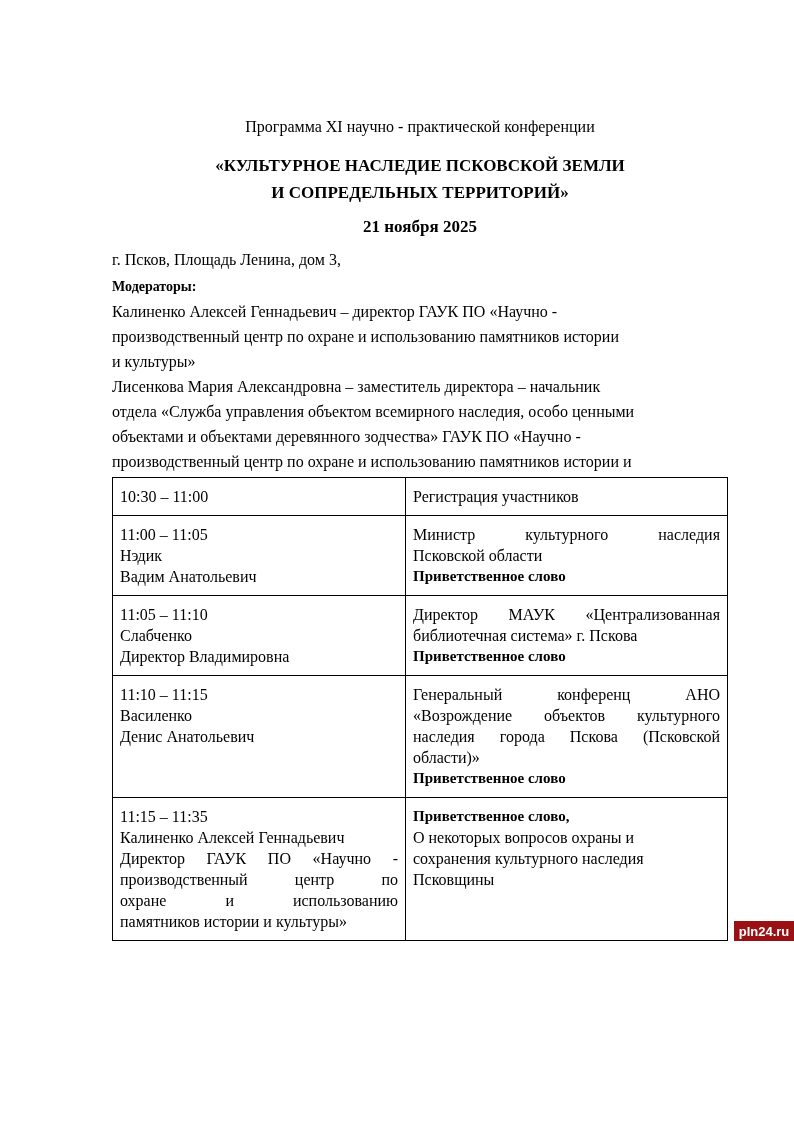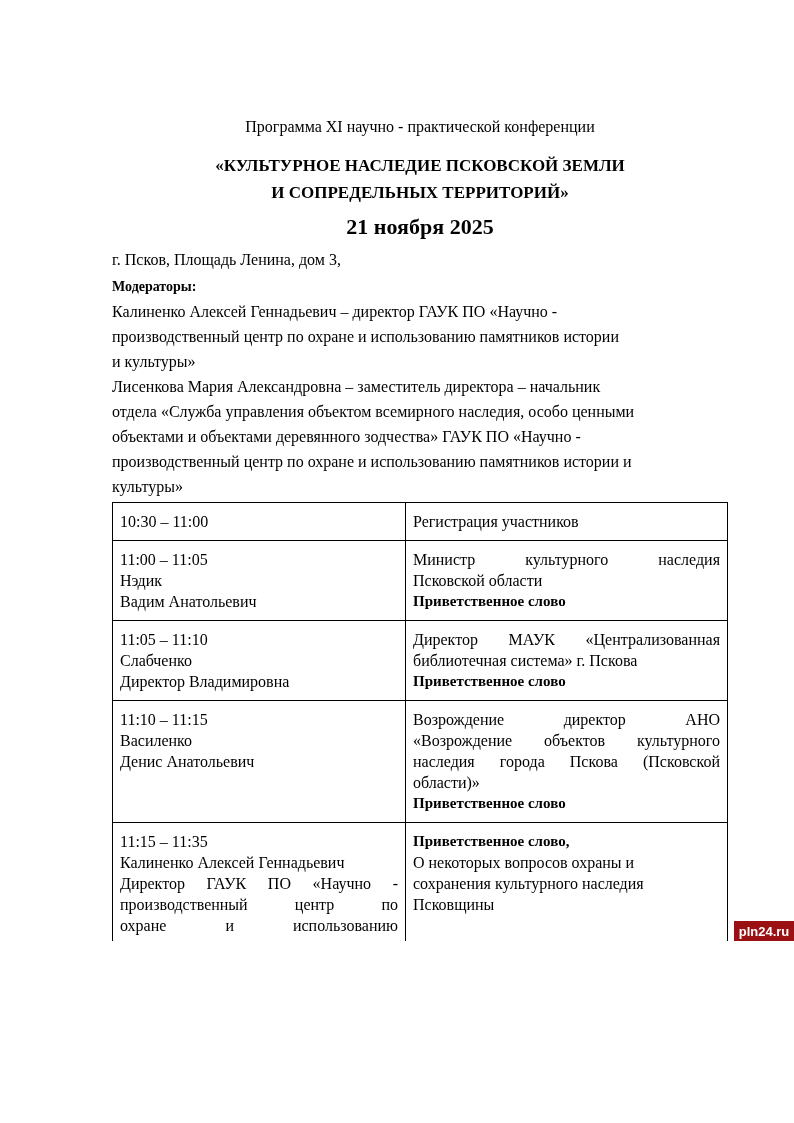--- a/index.html
+++ b/index.html
@@ -24,21 +24,21 @@
     margin-bottom: 16px;
   }
   .doc-title {
     font-weight: bold;
     font-size: 17px;
     line-height: 27px;
     margin-bottom: 10px;
   }
   .doc-date {
     font-weight: bold;
-    font-size: 22px;
+    font-size: 17px;
     line-height: 22px;
     margin-bottom: 8px;
   }
   .venue { font-size: 16px; line-height: 27px; }
   .mod-heading {
     font-weight: bold;
     font-size: 14px;
     line-height: 25px;
     margin-top: 1px;
   }
@@ -113,21 +113,20 @@
       <div class="ln">Калиненко Алексей Геннадьевич – директор ГАУК ПО «Научно -</div>
       <div class="ln">производственный центр по охране и использованию памятников истории</div>
       <div class="ln">и культуры»</div>
     </div>
 
     <div class="body-par">
       <div class="ln">Лисенкова Мария Александровна – заместитель директора – начальник</div>
       <div class="ln">отдела «Служба управления объектом всемирного наследия, особо ценными</div>
       <div class="ln">объектами и объектами деревянного зодчества» ГАУК ПО «Научно -</div>
       <div class="ln">производственный центр по охране и использованию памятников истории и</div>
-      <div class="ln">культуры»</div>
     </div>
 
     <table class="schedule">
       <tbody>
           <tr>
         <td class="c1">
           <div class="ln">10:30 – 11:00</div>
         </td>
         <td>
           <div class="ln">Регистрация участников</div>
@@ -160,21 +159,21 @@
         </td>
       </tr>
 
       <tr>
         <td class="c1">
           <div class="ln">11:10 – 11:15</div>
           <div class="ln">Василенко</div>
           <div class="ln">Денис Анатольевич</div>
         </td>
         <td>
-          <div class="jln">Возрождение директор АНО</div>
+          <div class="jln">Генеральный конференц АНО</div>
           <div class="jln">«Возрождение объектов культурного</div>
           <div class="jln">наследия города Пскова (Псковской</div>
           <div class="ln">области)»</div>
           <div class="note">Приветственное слово</div>
         </td>
       </tr>
 
       <tr>
         <td class="c1">
           <div class="ln">11:15 – 11:35</div>

